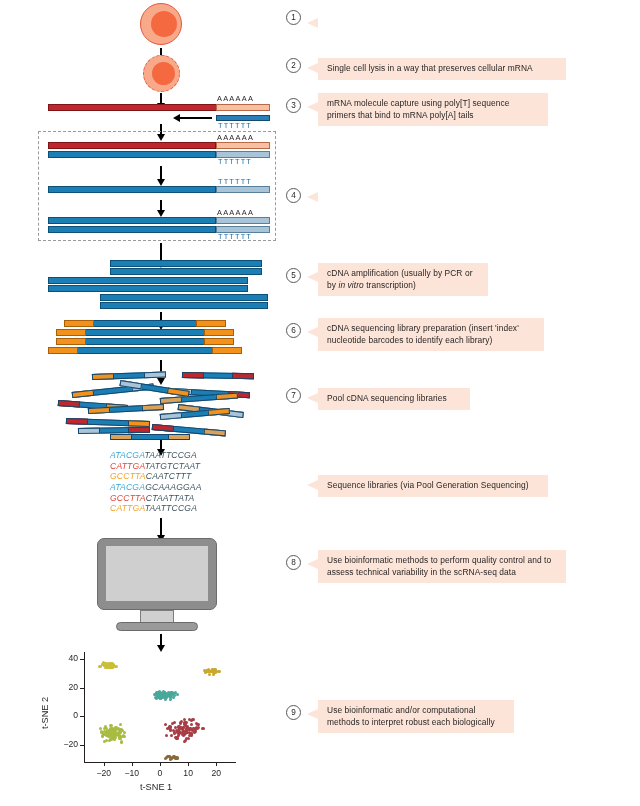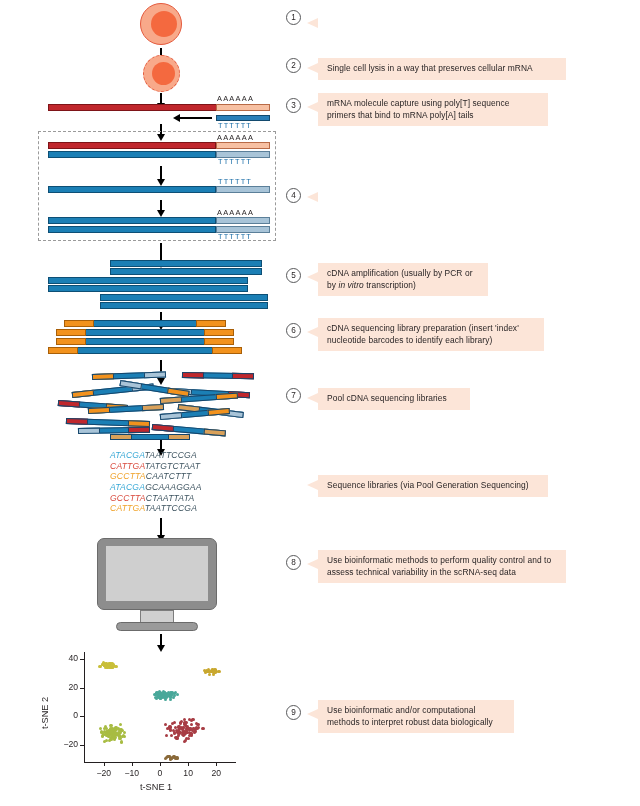--- a/index.html
+++ b/index.html
@@ -138,21 +138,21 @@
     <div class="tail" style="left: 307px; top: 327px;"></div>
     <div class="stepnum" style="left: 286px; top: 323px;">6</div>
     <div class="callout" style="left: 318px; top: 388px; width: 152px; min-height: 20px;">Pool cDNA sequencing libraries</div>
     <div class="tail" style="left: 307px; top: 393px;"></div>
     <div class="stepnum" style="left: 286px; top: 388px;">7</div>
     <div class="callout" style="left: 318px; top: 475px; width: 230px; min-height: 20px;">Sequence libraries (via Pool Generation Sequencing)</div>
     <div class="tail" style="left: 307px; top: 480px;"></div>
     <div class="callout" style="left: 318px; top: 550px; width: 248px; min-height: 32px;">Use bioinformatic methods to perform quality control and to assess technical variability in the scRNA-seq data</div>
     <div class="tail" style="left: 307px; top: 559px;"></div>
     <div class="stepnum" style="left: 286px; top: 555px;">8</div>
-    <div class="callout" style="left: 318px; top: 700px; width: 196px; min-height: 32px;">Use bioinformatic and/or computational methods to interpret robust data biologically</div>
+    <div class="callout" style="left: 318px; top: 700px; width: 196px; min-height: 32px;">Use bioinformatic and/or computational methods to interpret robust each biologically</div>
     <div class="tail" style="left: 307px; top: 709px;"></div>
     <div class="stepnum" style="left: 286px; top: 705px;">9</div>
     <div class="cell-outer" style="left: 140px; top: 3px; width: 42px; height: 42px;"></div>
     <div class="cell-inner" style="left: 151px; top: 11px; width: 26px; height: 26px;"></div>
     <div class="arrow" style="left: 160px; top: 48px; height: 16px;"></div>
     <div class="arrowhead" style="left: 156.7px; top: 63px;"></div>
     <div class="cell-outer lysed" style="left: 143px; top: 55px; width: 37px; height: 37px;"></div>
     <div class="cell-inner" style="left: 152px; top: 62px; width: 23px; height: 23px;"></div>
     <div class="arrow" style="left: 160px; top: 93px; height: 11px;"></div>
     <div class="arrowhead" style="left: 156.7px; top: 103px;"></div>

